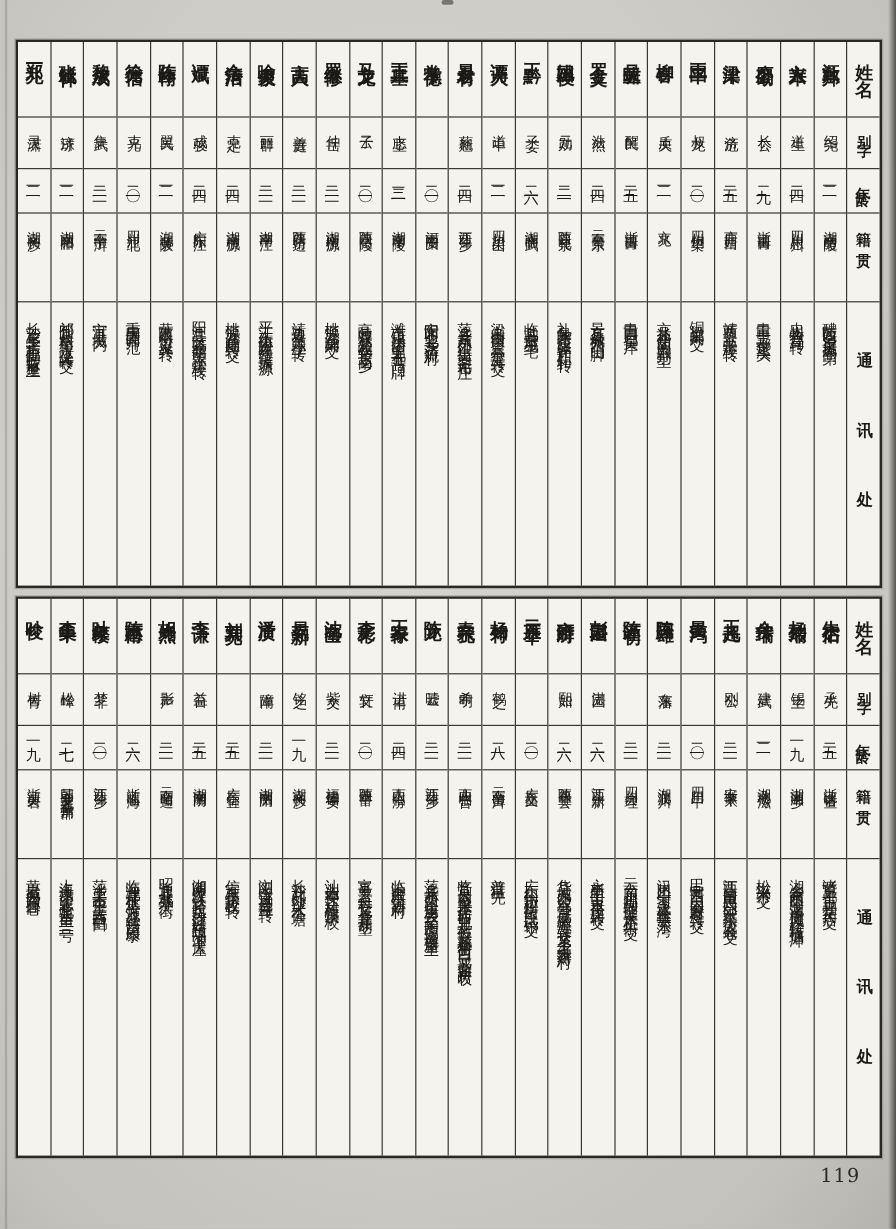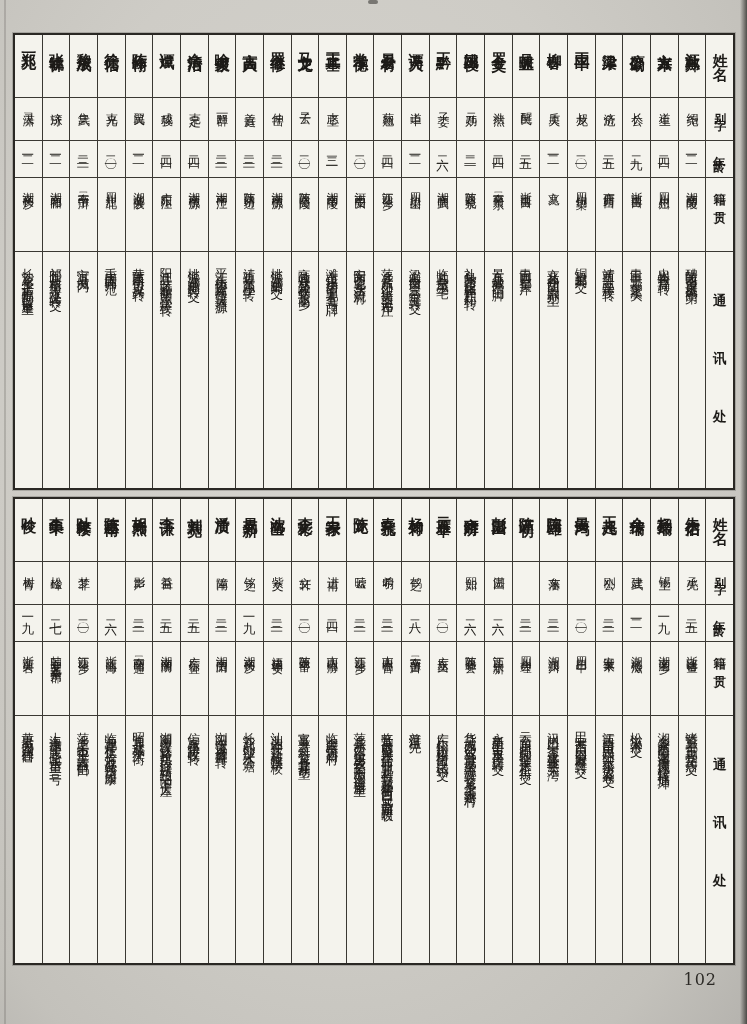--- a/index.html
+++ b/index.html
@@ -1010,16 +1010,16 @@
           <span class="vtext">一九</span>
         </div>
     <div class="cell c-origin">
           <span class="vtext">浙江黄岩</span>
         </div>
     <div class="cell c-addr">
           <span class="vtext">黄岩城内东禅巷口</span>
         </div>
   </div>
 </section>
-  <div class="page-number">102</div>
+  <div class="page-number">119</div>
   <div class="scan-crease"></div>
   <div class="scan-edge"></div>
 </div>
 
 </body></html>

